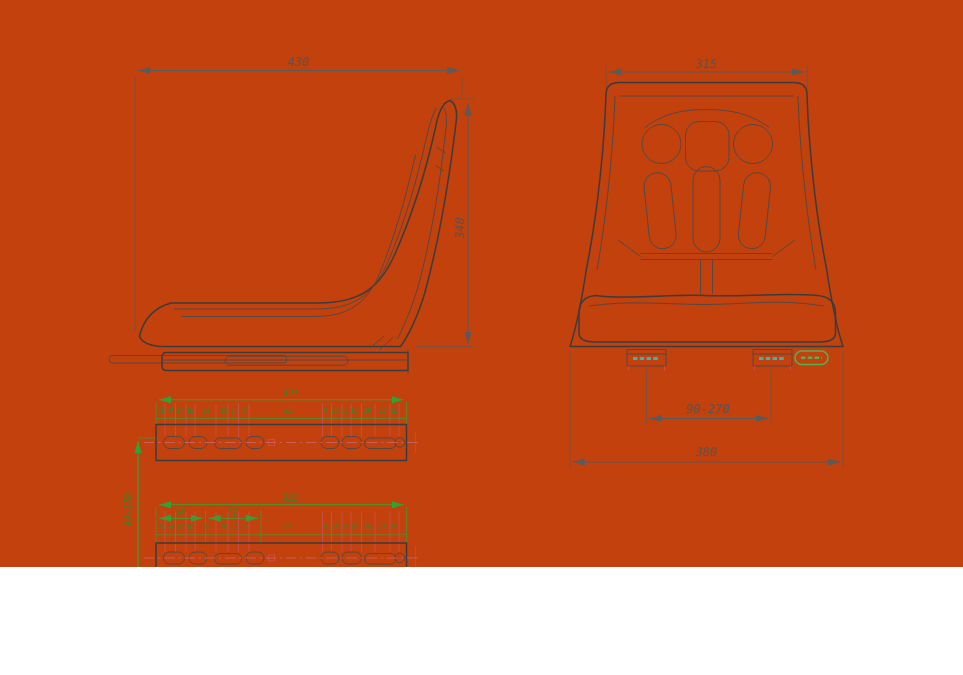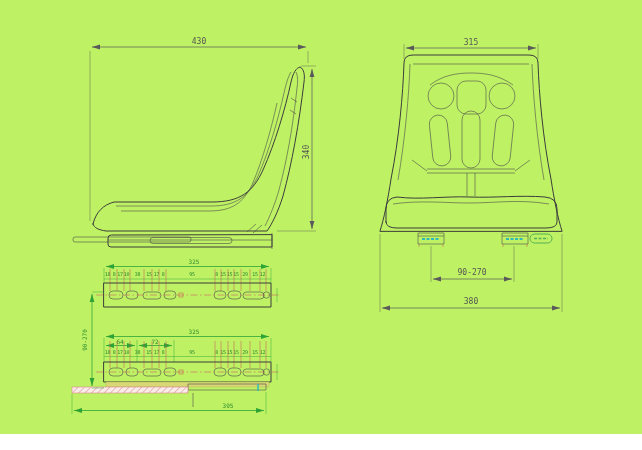--- a/index.html
+++ b/index.html
@@ -1,16 +1,16 @@
 <!DOCTYPE html>
 <html><head>
 <meta charset="utf-8">
 <style>
   html,body{margin:0;padding:0;background:#ffffff;}
-  .stage{position:relative;width:642px;height:434px;background:#bef264;overflow:hidden;}
+  .stage{position:relative;width:642px;height:378px;background:#c2410c;overflow:hidden;font-style:italic;}
   svg{position:absolute;left:0;top:0;}
   
   .o  {stroke:#3c3c3c;fill:none;stroke-width:1;stroke-linejoin:round;stroke-linecap:round;}
   .o2 {stroke:#4a4a4a;fill:none;stroke-width:.6;stroke-linejoin:round;}
   .d  {stroke:#5a5a5a;fill:none;stroke-width:.7;}
   .de {stroke:#5a5a5a;fill:none;stroke-width:.45;}
   .g  {stroke:#2fa436;fill:none;stroke-width:.8;}
   .g2 {stroke:#2fa436;fill:none;stroke-width:.45;}
   .r  {stroke:#cc5252;fill:none;stroke-width:.5;}
   .cl {stroke:#d06060;fill:none;stroke-width:.6;stroke-dasharray:7 2.5 1.5 2.5;}

